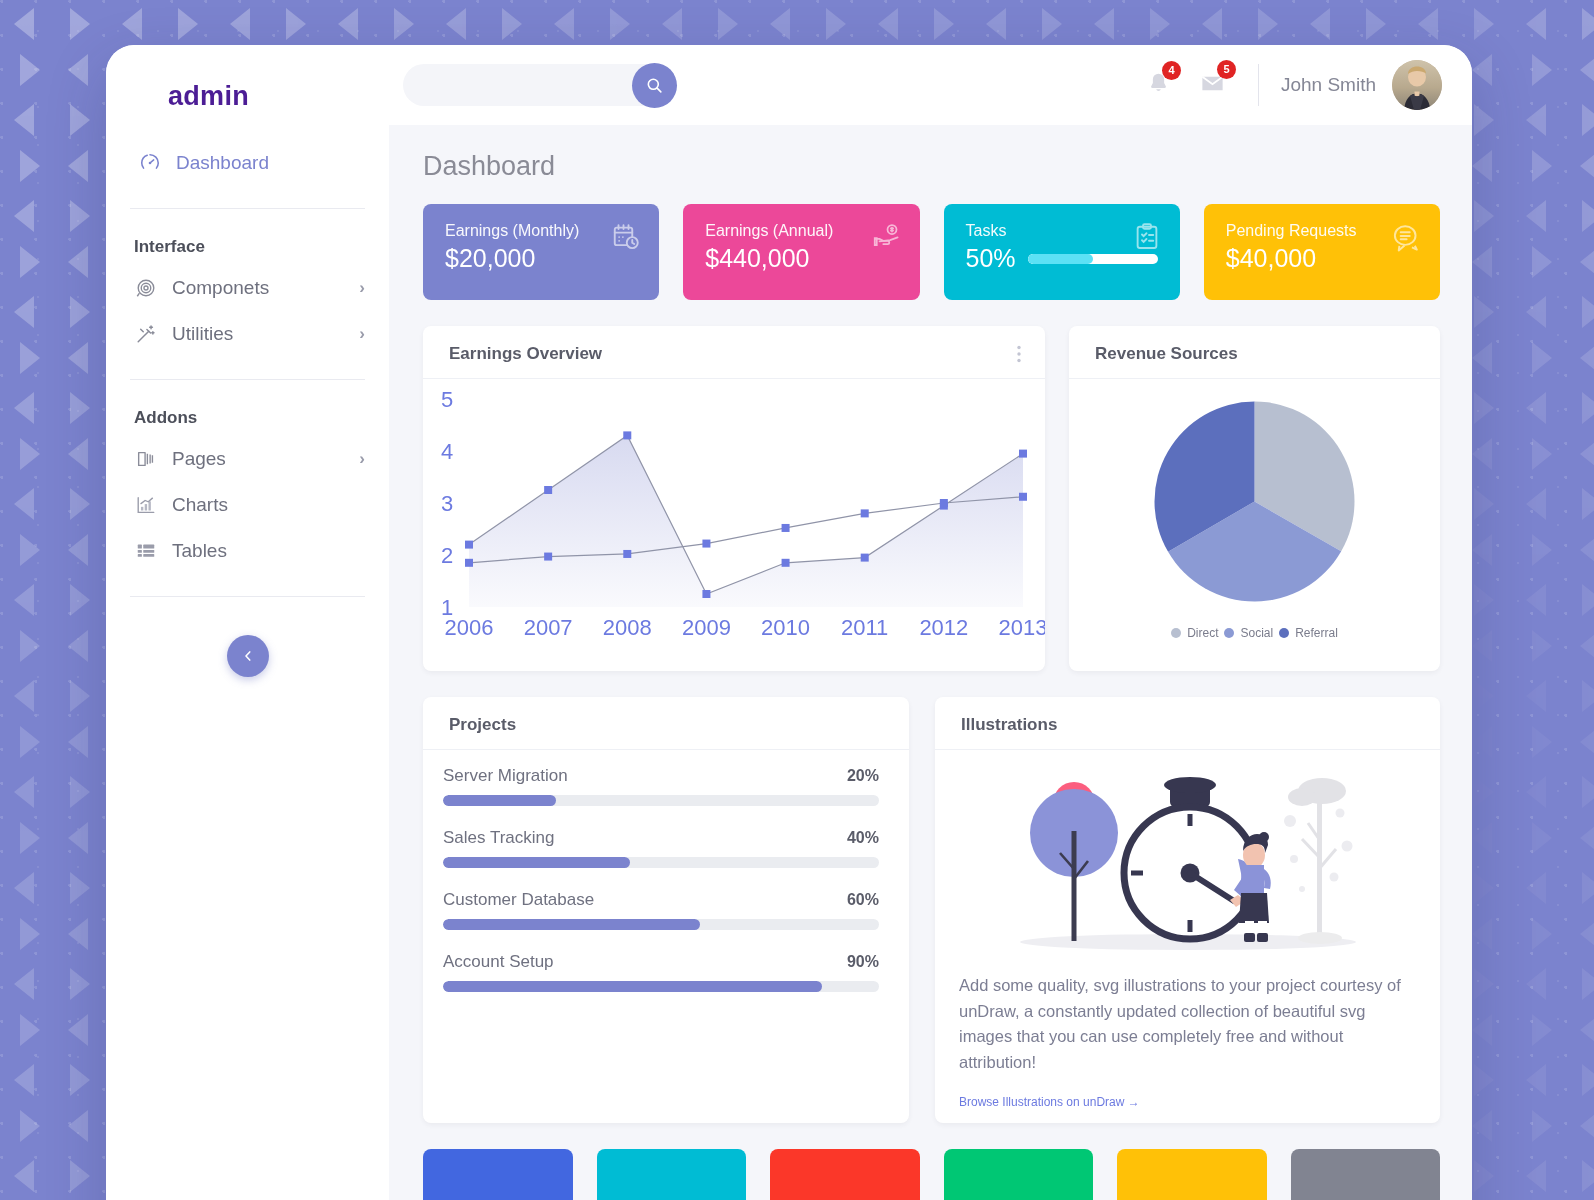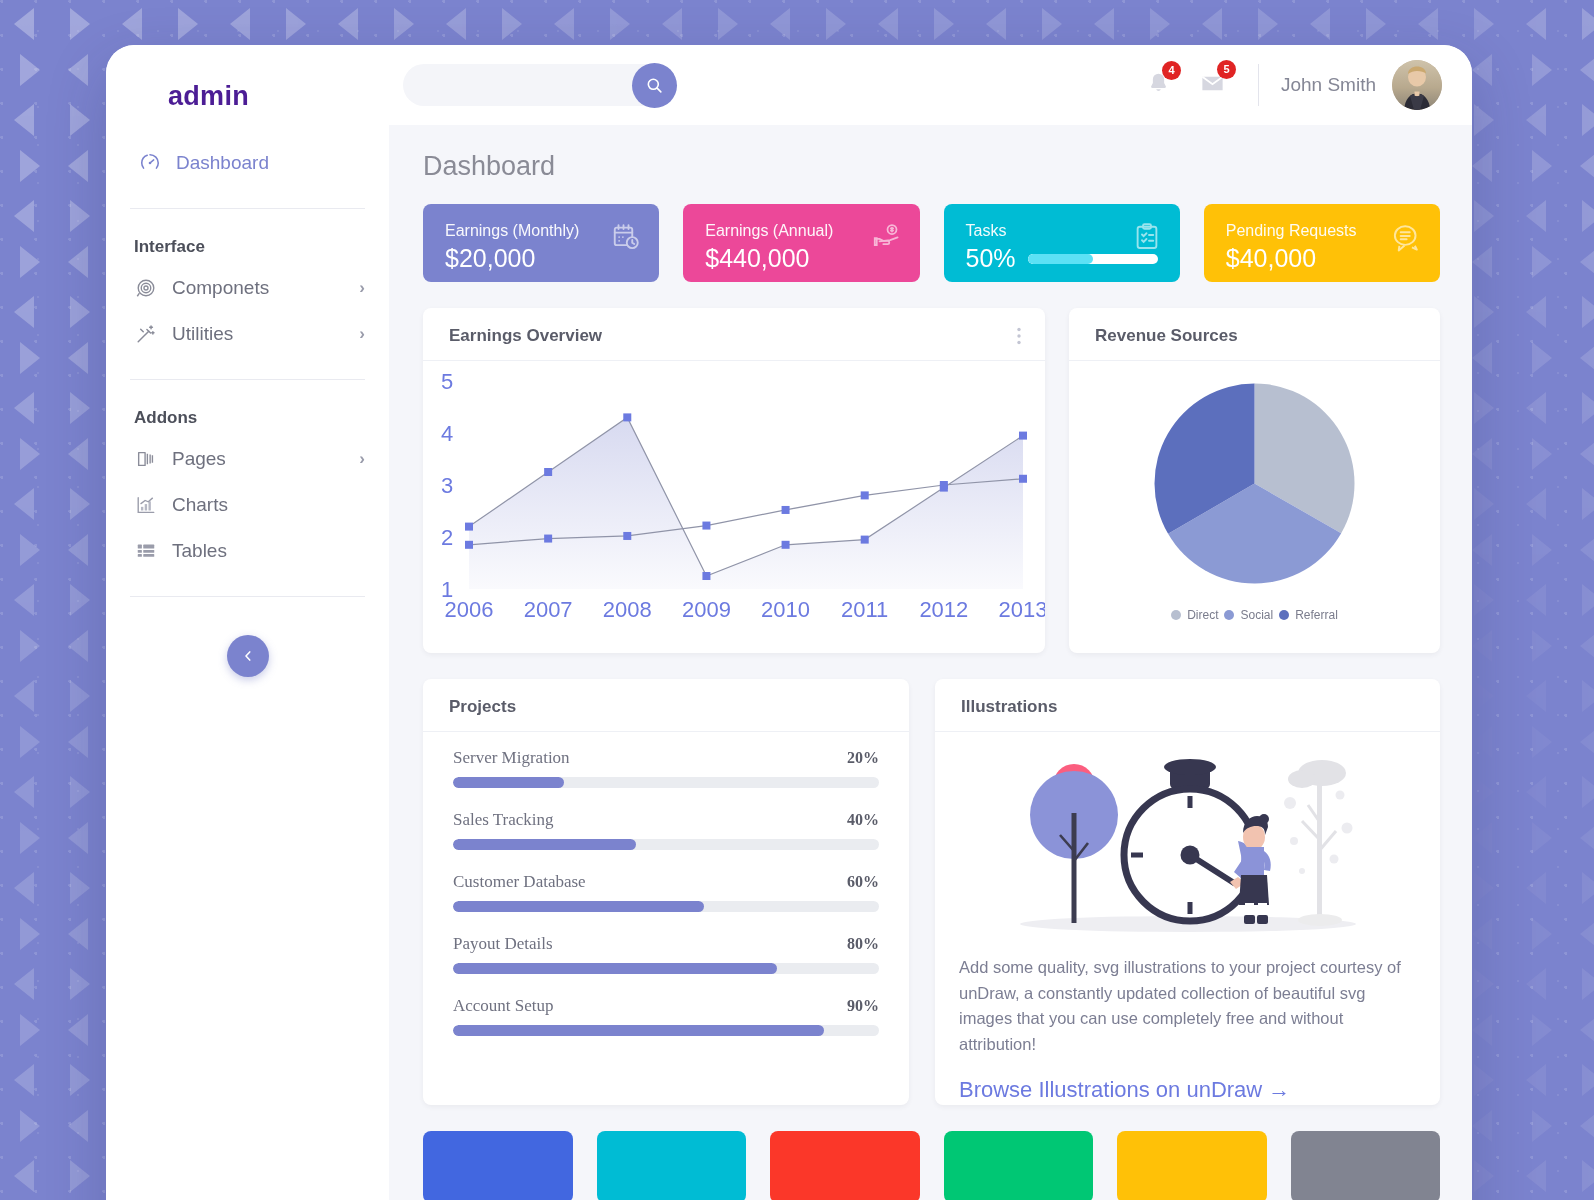--- a/index.html
+++ b/index.html
@@ -117,21 +117,21 @@
     position: relative;
   }
 
   
   #content { position: absolute; left: 283px; top: 80px; right: 0; bottom: 0; padding: 26px 32px 0 34px; }
   #page-title { font-size: 27px; color: #8a8b96; font-weight: normal; margin-bottom: 22px; }
 
   
   #stat-row { display: flex; gap: 24px; }
   .stat-card {
-    flex: 1 1 0; height: 78px; border-radius: 8px;
+    flex: 1 1 0; height: 96px; border-radius: 8px;
     padding: 18px 22px 0 22px; color: #fff; position: relative;
     cursor: pointer;
   }
   .stat-label { font-size: 16px; opacity: .95; margin-bottom: 4px; }
   .stat-value { font-size: 25px; font-weight: normal; }
   .stat-icon { position: absolute; right: 18px; top: 18px; opacity: .6; }
   .stat-progress-row { display: flex; align-items: center; gap: 12px; }
   .stat-bar { flex: 1 1 auto; height: 10px; border-radius: 5px; background: #ffffff; overflow: hidden; }
   .stat-bar-fill { height: 100%; border-radius: 5px; background: #5ce1f5; }
 
@@ -153,32 +153,32 @@
 
   #pie-wrap { display:flex; flex-direction: column; align-items:center; padding-top: 20px; }
   #pie-legend { display: flex; gap: 6px; margin-top: 22px; }
   .legend-item { display: flex; align-items: center; gap: 6px; font-size: 12px; color: #7a7c8c; }
   .legend-dot { width: 10px; height: 10px; border-radius: 50%; }
 
   #bot-row { display: flex; gap: 26px; margin-top: 26px; }
   #projects-card { flex: 0 0 486px; height: 426px; }
   #illus-card { flex: 1 1 auto; height: 426px; }
 
-  .proj-list { padding: 16px 30px 0 30px; font-family: Liberation Serif, serif; }
+  .proj-list { padding: 16px 30px 0 20px; }
   .proj-row { margin-bottom: 22px; }
   .proj-top { display: flex; align-items: baseline; margin-bottom: 9px; }
   .proj-name { font-size: 17px; color: #6f7180; }
   .proj-pct { margin-left: auto; font-size: 16px; font-weight: bold; color: #5a5c69; }
   .proj-track { height: 11px; border-radius: 6px; background: #eaecf0; overflow: hidden; }
   .proj-fill { height: 100%; border-radius: 6px; background: #7b83ce; }
 
   #illus-body { padding: 6px 24px 0 24px; }
   #illus-img { height: 195px; display:flex; align-items:flex-end; justify-content:center; }
   #illus-text { font-size: 16.5px; line-height: 1.55; color: #7c7e93; margin-top: 22px; }
-  #illus-link { display:inline-block; margin-top: 20px; font-size: 22px; color: #6c7ae0; text-decoration: none; cursor: pointer; }
+  #illus-link { display:inline-block; margin-top: 20px; font-size: 12px; color: #6c7ae0; text-decoration: none; cursor: pointer; }
 
   #swatch-row { display: flex; gap: 24px; margin-top: 26px; }
   .swatch { flex: 1 1 0; height: 72px; border-radius: 8px; cursor: pointer; }
 </style>
 </head>
 <body>
 
 <div id="bg-pattern"></div>
 <svg id="bg-tri" viewBox="0 0 1594 1200" preserveAspectRatio="none">
   <defs>
@@ -562,29 +562,20 @@
               <div class="proj-top">
                 <span class="proj-name">Customer Database</span>
                 <span class="proj-pct">60%</span>
               </div>
               <div class="proj-track">
                 <div class="proj-fill" style="width:59%"></div>
               </div>
             </div>
             <div class="proj-row">
               <div class="proj-top">
-                <span class="proj-name">Payout Details</span>
-                <span class="proj-pct">80%</span>
-              </div>
-              <div class="proj-track">
-                <div class="proj-fill" style="width:76%"></div>
-              </div>
-            </div>
-            <div class="proj-row">
-              <div class="proj-top">
                 <span class="proj-name">Account Setup</span>
                 <span class="proj-pct">90%</span>
               </div>
               <div class="proj-track">
                 <div class="proj-fill" style="width:87%"></div>
               </div>
             </div>
           </div>
       </div>
 

